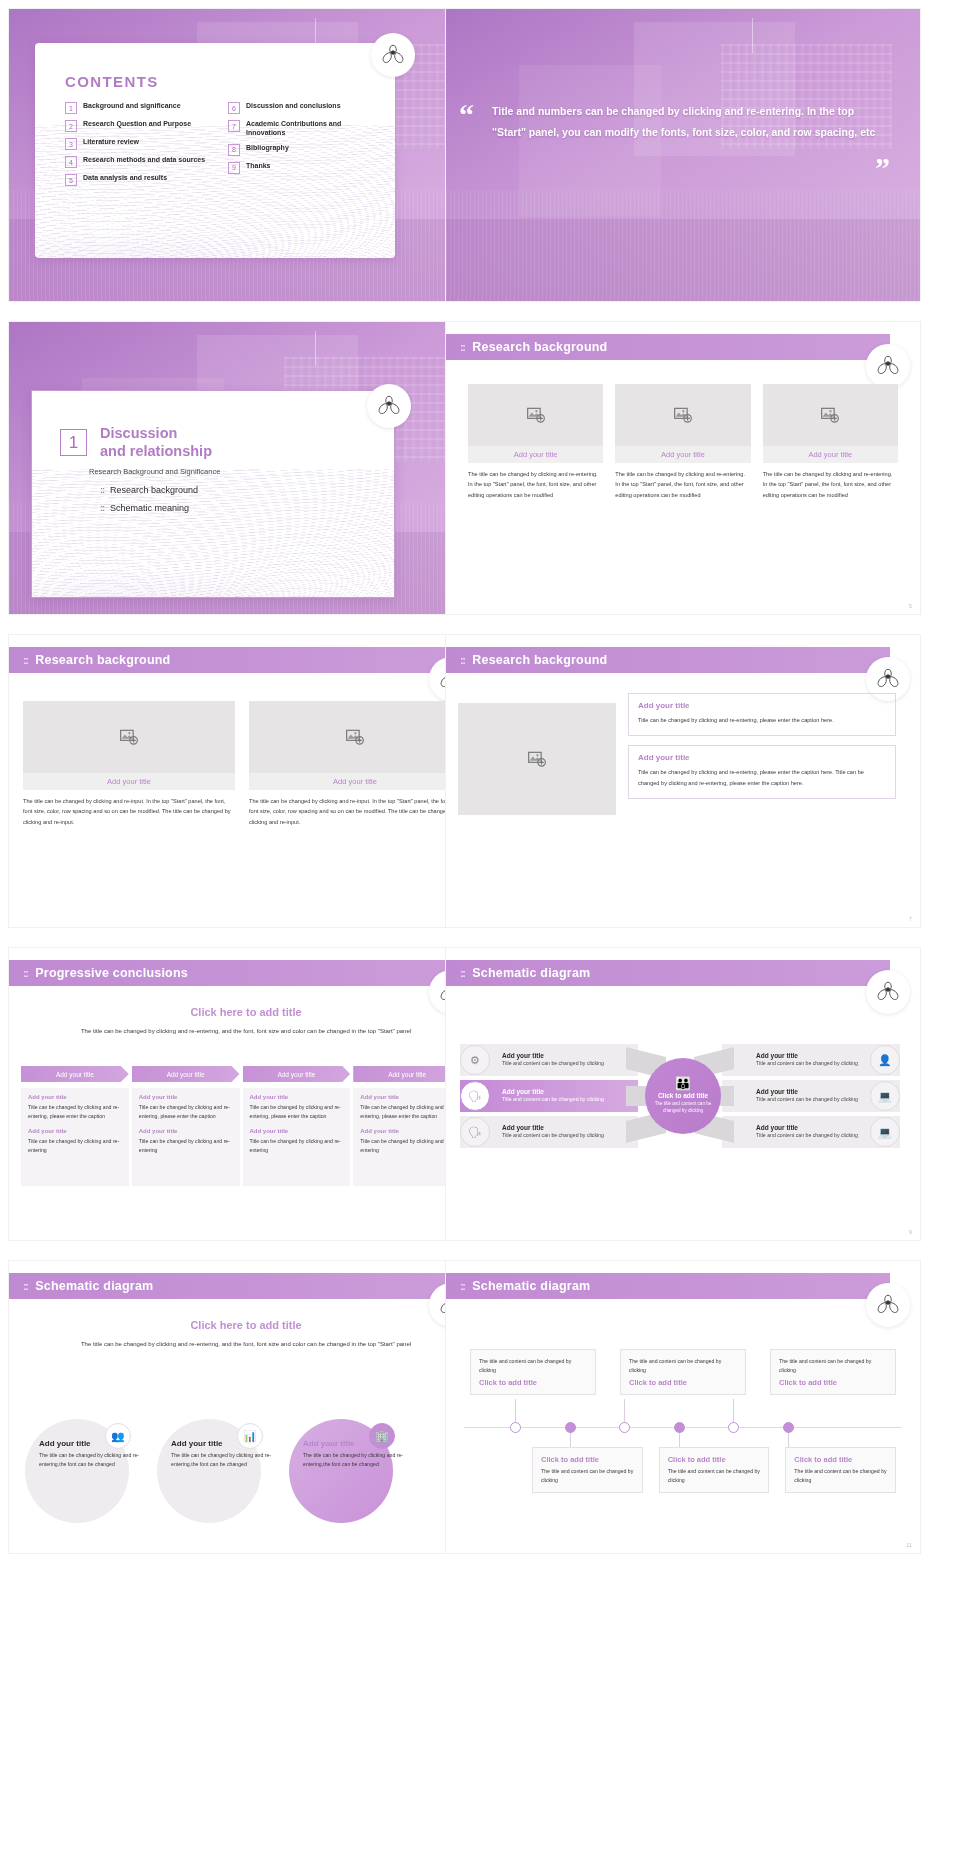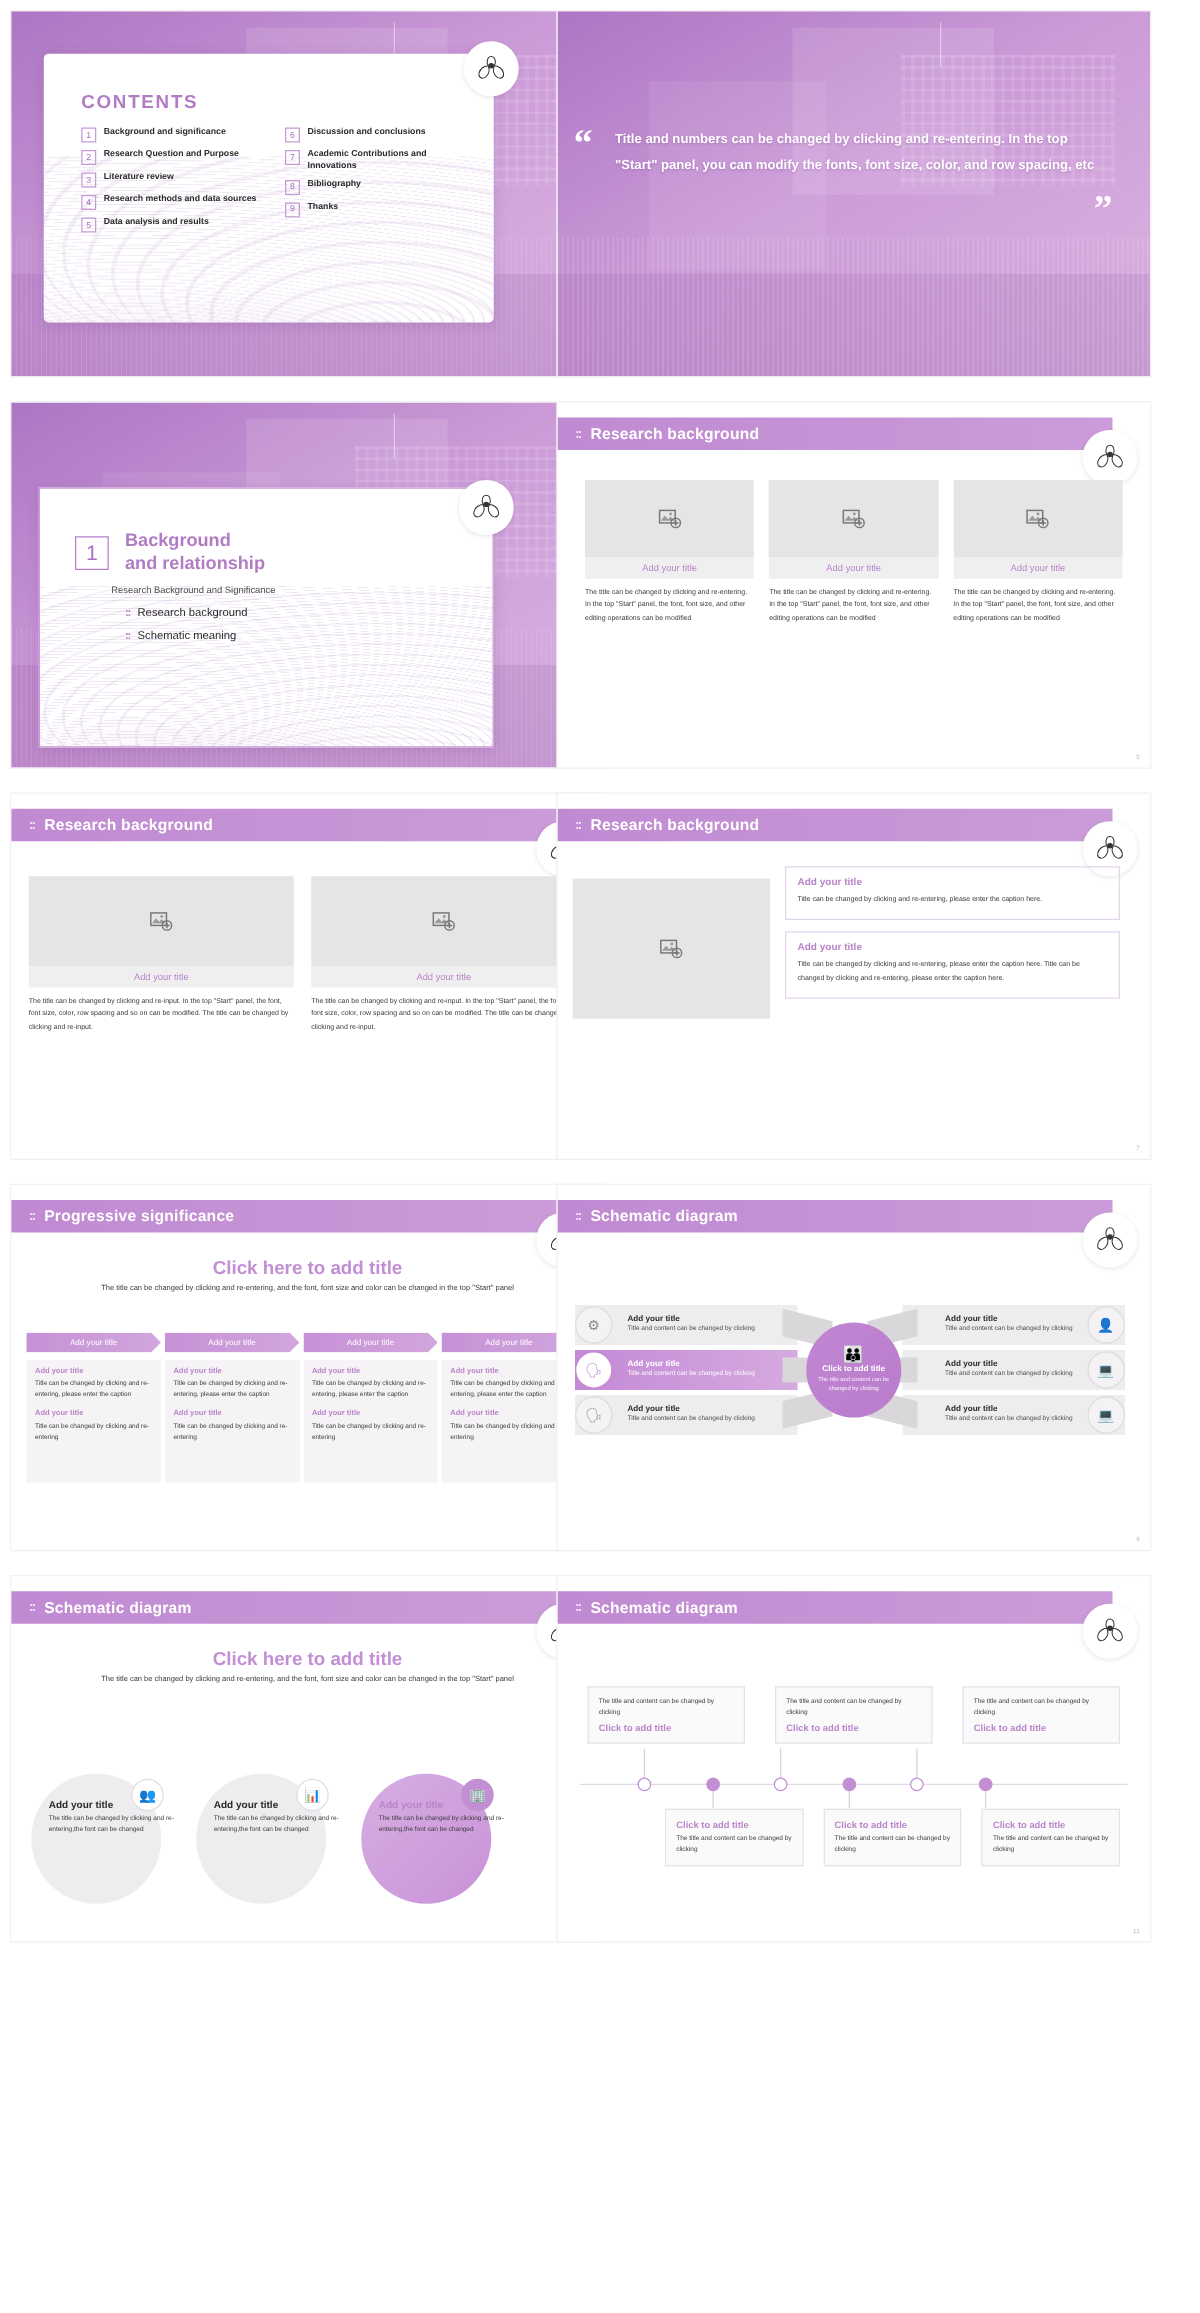--- a/index.html
+++ b/index.html
@@ -167,21 +167,21 @@
 
   
   .s7img{ position:absolute; left:12px; top:68px; width:158px; height:112px; }
   .s7boxes{ position:absolute; left:182px; top:58px; right:24px; display:flex; flex-direction:column; gap:9px; }
   .obox{ border:1px solid #e3d5e9; padding:7px 9px 9px; }
   .obox h4{ color:#b884c9; font-size:8px; font-weight:bold; margin-bottom:5px; }
   .obox p{ font-size:5.6px; color:#3a3a3a; line-height:1.95; }
 
   
   .ctr-title{ position:absolute; left:0; right:0; top:58px; text-align:center;
-    color:#c38fd4; font-size:15px; font-weight:bold; }
+    color:#c38fd4; font-size:11px; font-weight:bold; }
   .ctr-sub{ position:absolute; left:40px; right:40px; top:78px; text-align:center;
     color:#3a3a3a; font-size:6px; line-height:1.9; }
   .chev-row{ position:absolute; left:12px; right:22px; top:118px; display:grid; grid-template-columns:repeat(4,1fr); gap:3px; }
   .chev{
     height:16px; background:linear-gradient(90deg,#c691d6,#d2a6de);
     color:#fff; font-size:6.5px; display:flex; align-items:center; justify-content:center;
     clip-path:polygon(0 0, calc(100% - 8px) 0, 100% 50%, calc(100% - 8px) 100%, 0 100%);
   }
   .col-cards{ position:absolute; left:12px; right:22px; top:140px; display:grid; grid-template-columns:repeat(4,1fr); gap:3px; }
   .ccard{ background:#f5f3f6; padding:6px 7px 8px; min-height:98px; }
@@ -338,21 +338,21 @@
 
   <div class="slide">
     <div class="photo-bg">
       <div class="antenna"></div>
       <div class="win-rows"></div>
     </div>
     <div class="card" style="left:22px; top:68px; width:364px; height:208px; border:1px solid #c79ad5;">
       <div class="wave"></div>
       <div class="sec-num">1</div>
       <div class="sec-title">
-        <span>Background</span><br>
+        <span>Discussion</span><br>
         <span>and relationship</span>
       </div>
       <div class="sec-sub">Research Background and Significance</div>
       <div class="sec-list">
         <div class="sec-li">
             <span class="dots2">::</span>
             <span>Research background</span>
           </div>
         <div class="sec-li">
             <span class="dots2">::</span>
@@ -511,21 +511,21 @@
         <h4>Add your title</h4>
         <p>Title can be changed by clicking and re-entering, please enter the caption here. Title can be changed by clicking and re-entering, please enter the caption here.</p>
       </div>
     </div>
     <div class="pagenum">7</div>
   </div>
 
   <div class="slide">
     <div class="hbar">
       <span class="dots">::</span>
-      <span class="htitle">Progressive significance</span>
+      <span class="htitle">Progressive conclusions</span>
     </div>
     <div class="badge hbadge" style="position:absolute;">
       <svg viewBox="0 0 32 32">
         <g fill="none" stroke="#333" stroke-width="1">
           <path d="M16 4 c-3 0 -4 3 -4 6 c0 2 1 3 4 3 c3 0 4 -1 4 -3 c0 -3 -1 -6 -4 -6z"></path>
           <path d="M13 13 C9 13 5 16 4 20 c-1 4 2 6 5 5 c3 -1 5 -5 5 -8z"></path>
           <path d="M19 13 C23 13 27 16 28 20 c1 4 -2 6 -5 5 c-3 -1 -5 -5 -5 -8z"></path>
           <circle cx="16" cy="13" r="2.2" fill="#333"></circle>
         </g>
       </svg>

